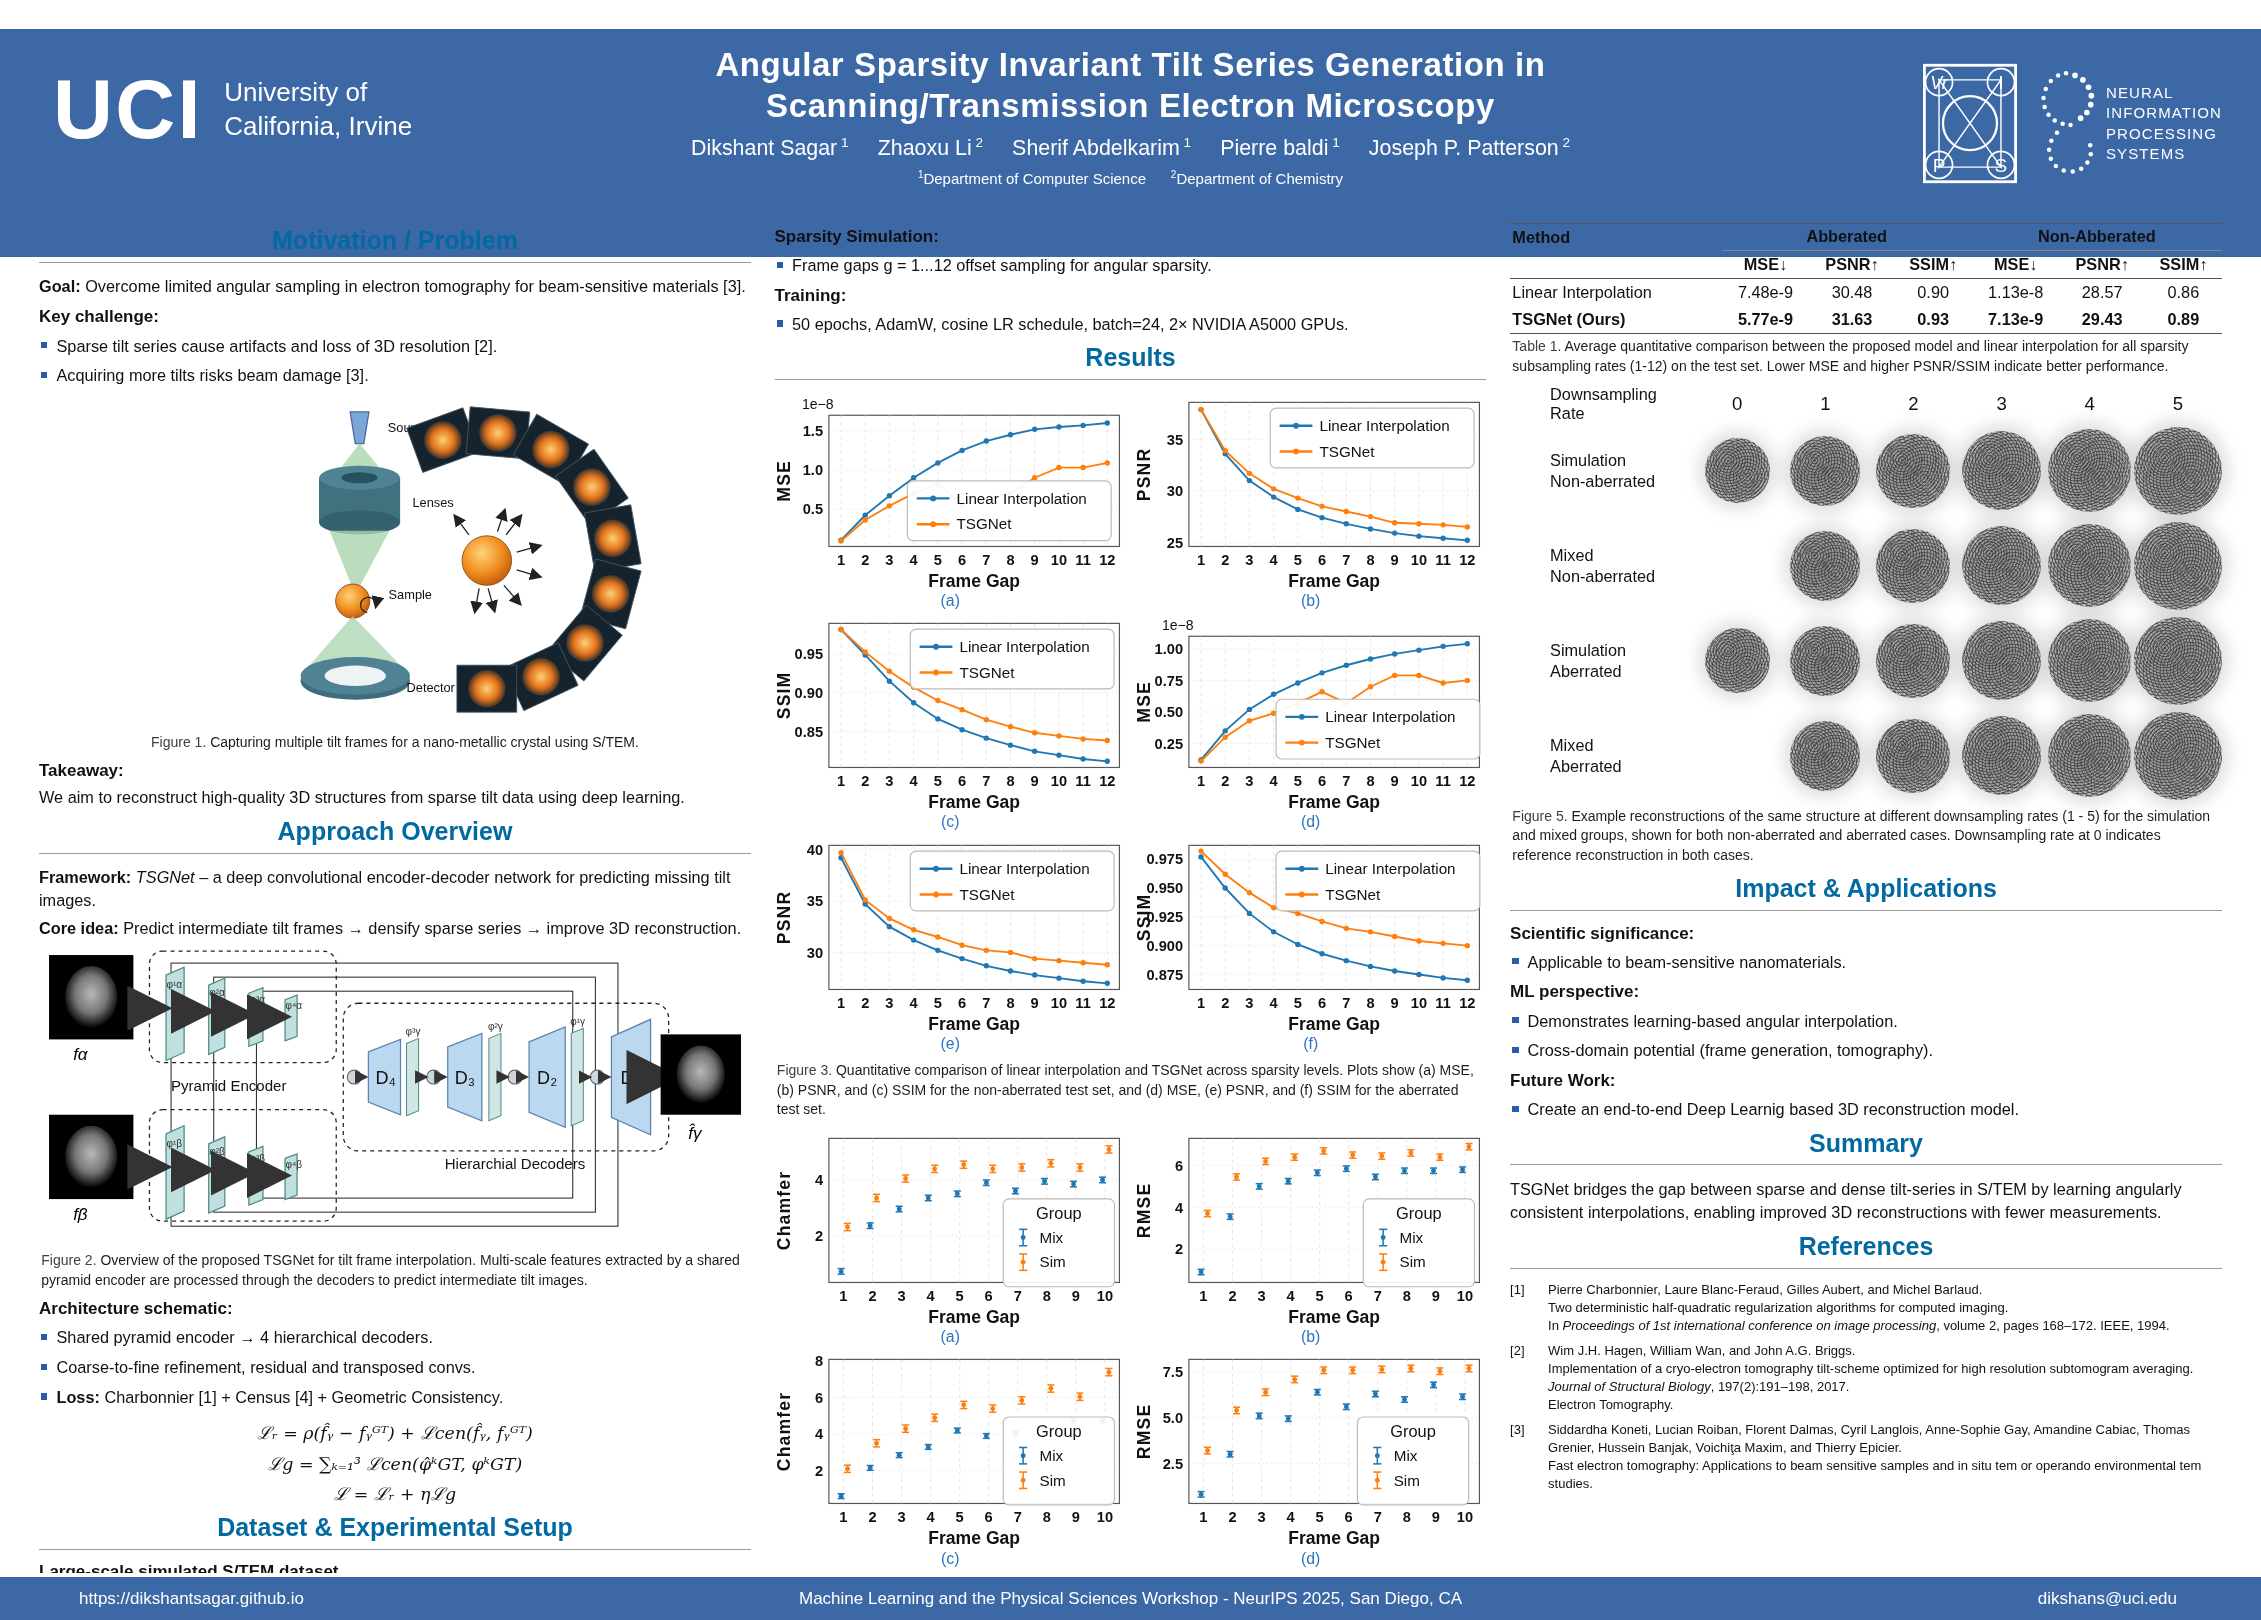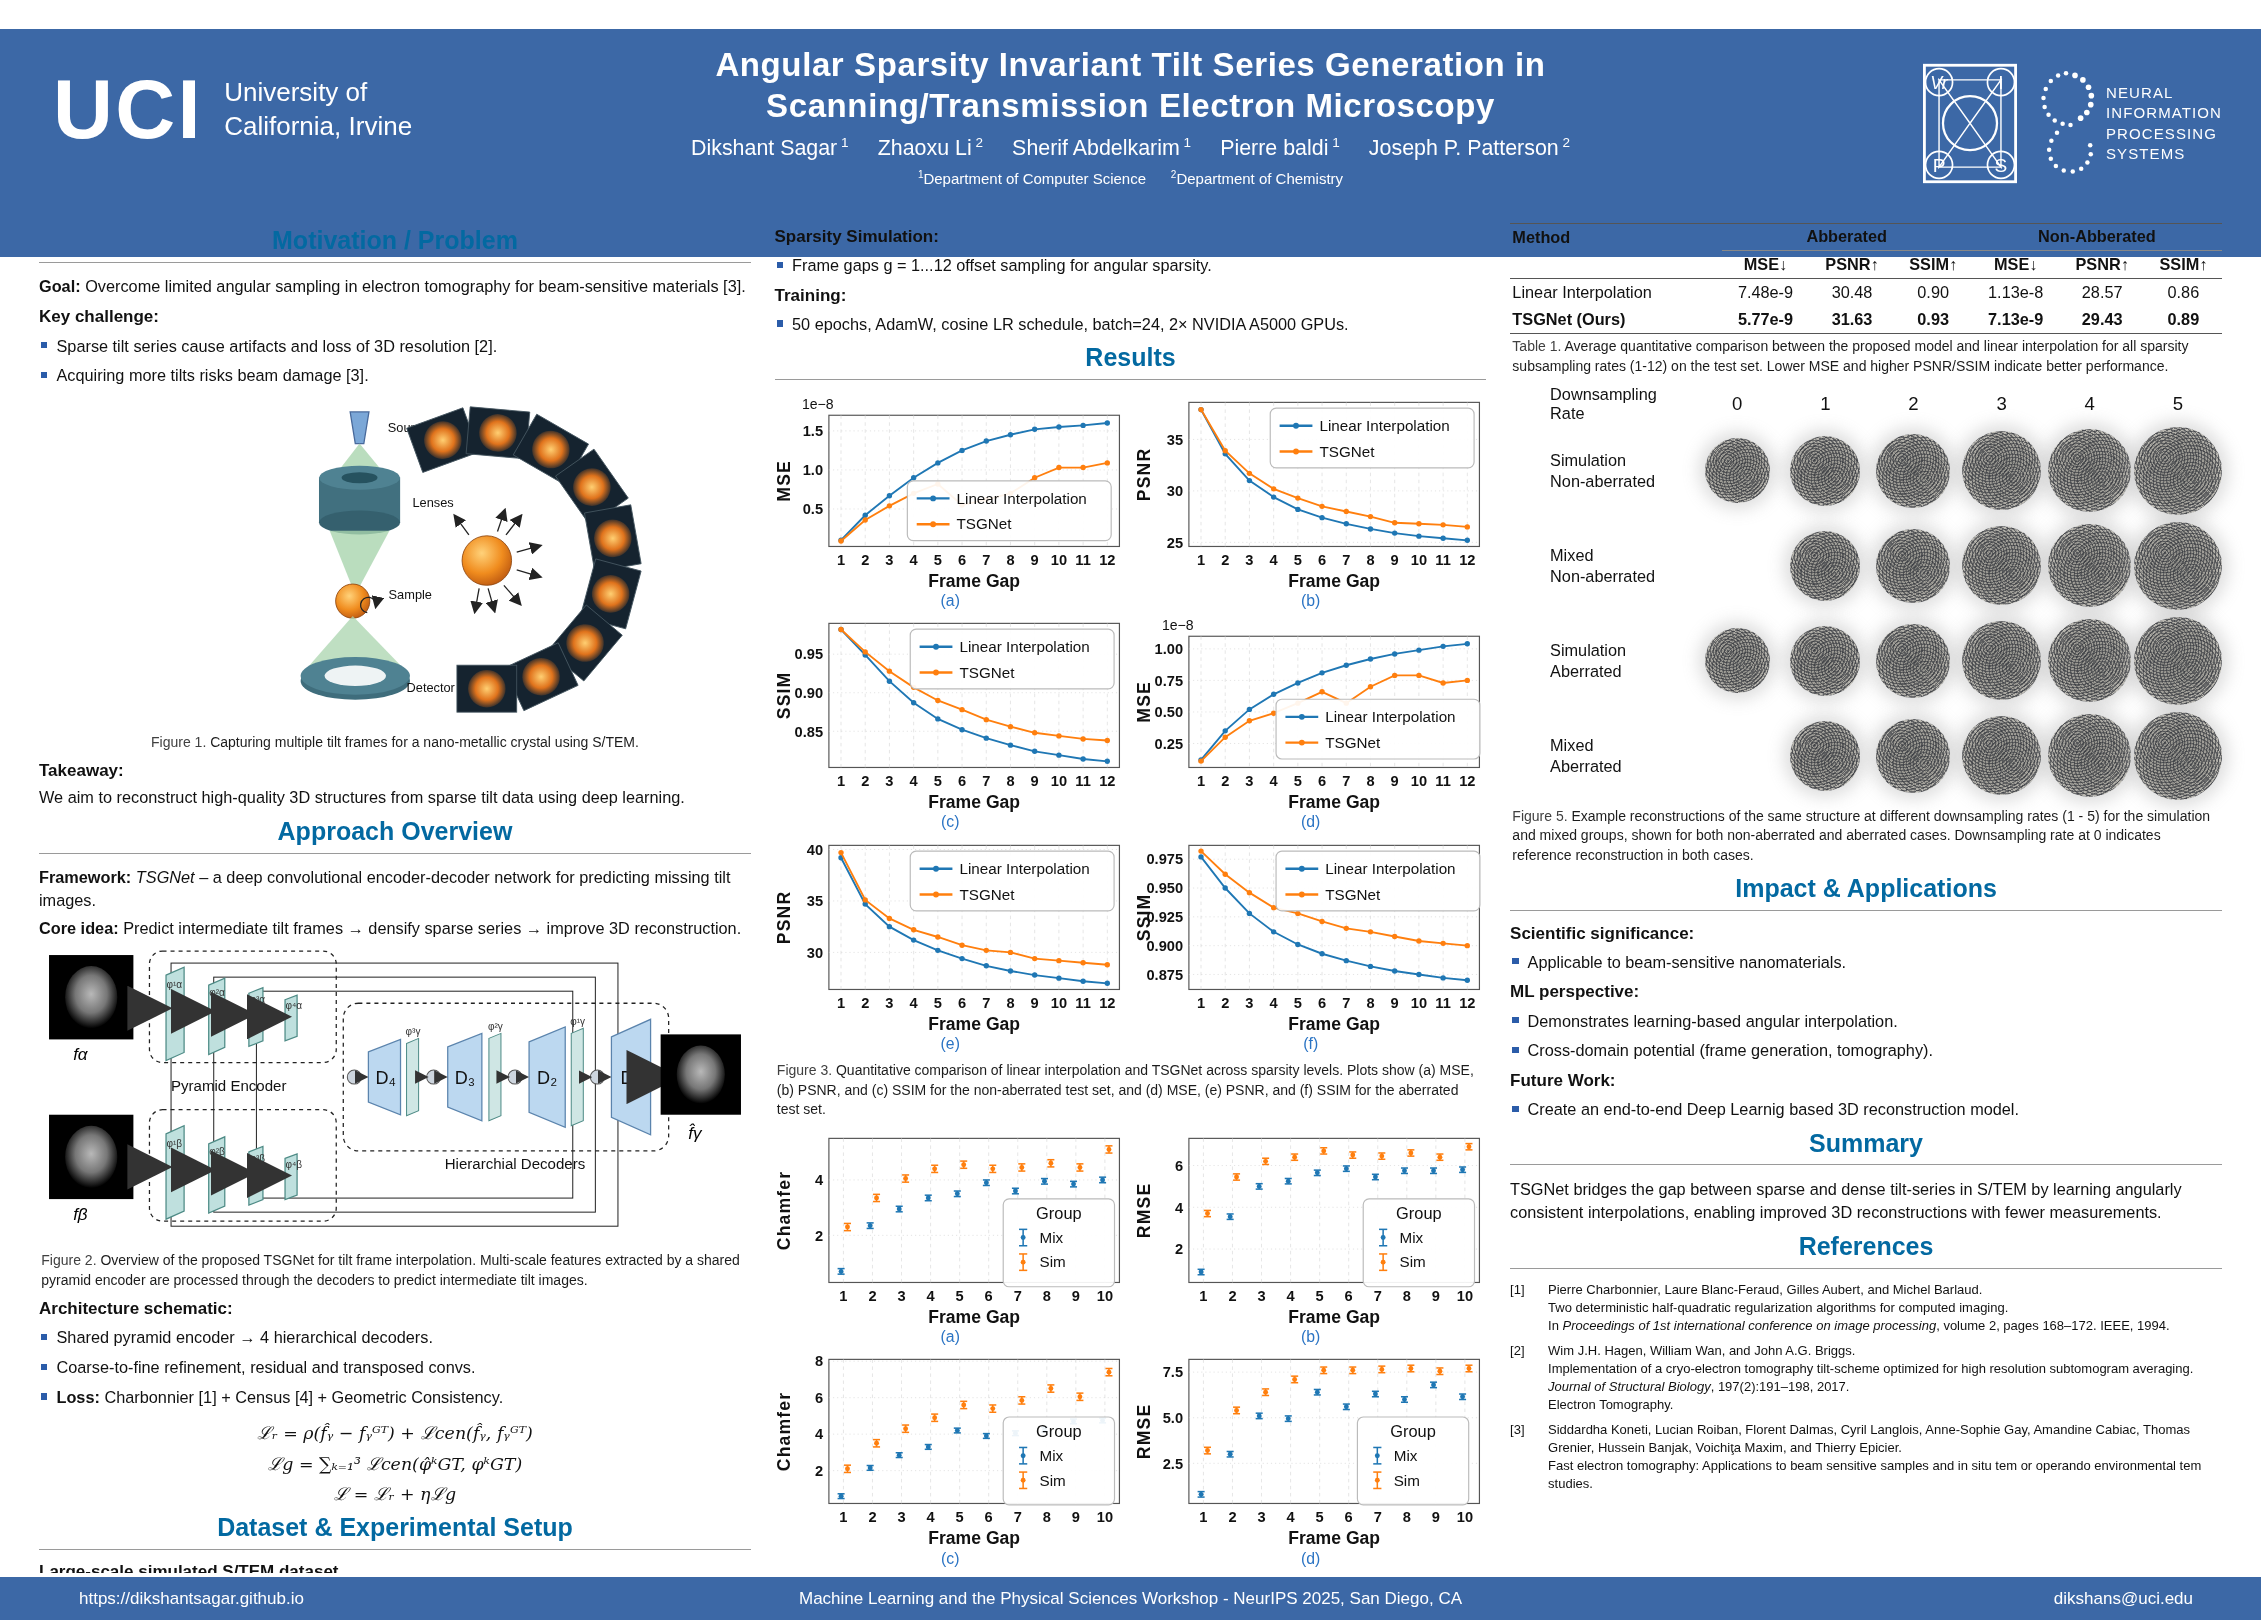--- a/index.html
+++ b/index.html
@@ -67,21 +67,21 @@
 
   
   .ref{display:flex;gap:9px;font-size:13px;line-height:1.38;margin:7.3px 0;}
   .ref .num{flex:0 0 29px;}
   .ref i{font-style:italic;}
 
   
   footer{position:absolute;left:0;right:0;bottom:0;height:43px;background:#3c68a6;color:#fff;display:flex;align-items:center;font-size:17px;}
   footer .f-left{position:absolute;left:79px;}
   footer .f-center{width:100%;text-align:center;}
-  footer .f-right{position:absolute;right:68px;}
+  footer .f-right{position:absolute;right:84px;}
 
   
   .emblem{width:96px;height:121px;}
   .neurips{display:flex;align-items:center;gap:5.6px;}
   .neurips-text{font-size:15px;letter-spacing:1.1px;line-height:1.35;font-weight:300;}
 </style>
 </head>
 <body>
 
 <div class="poster">

